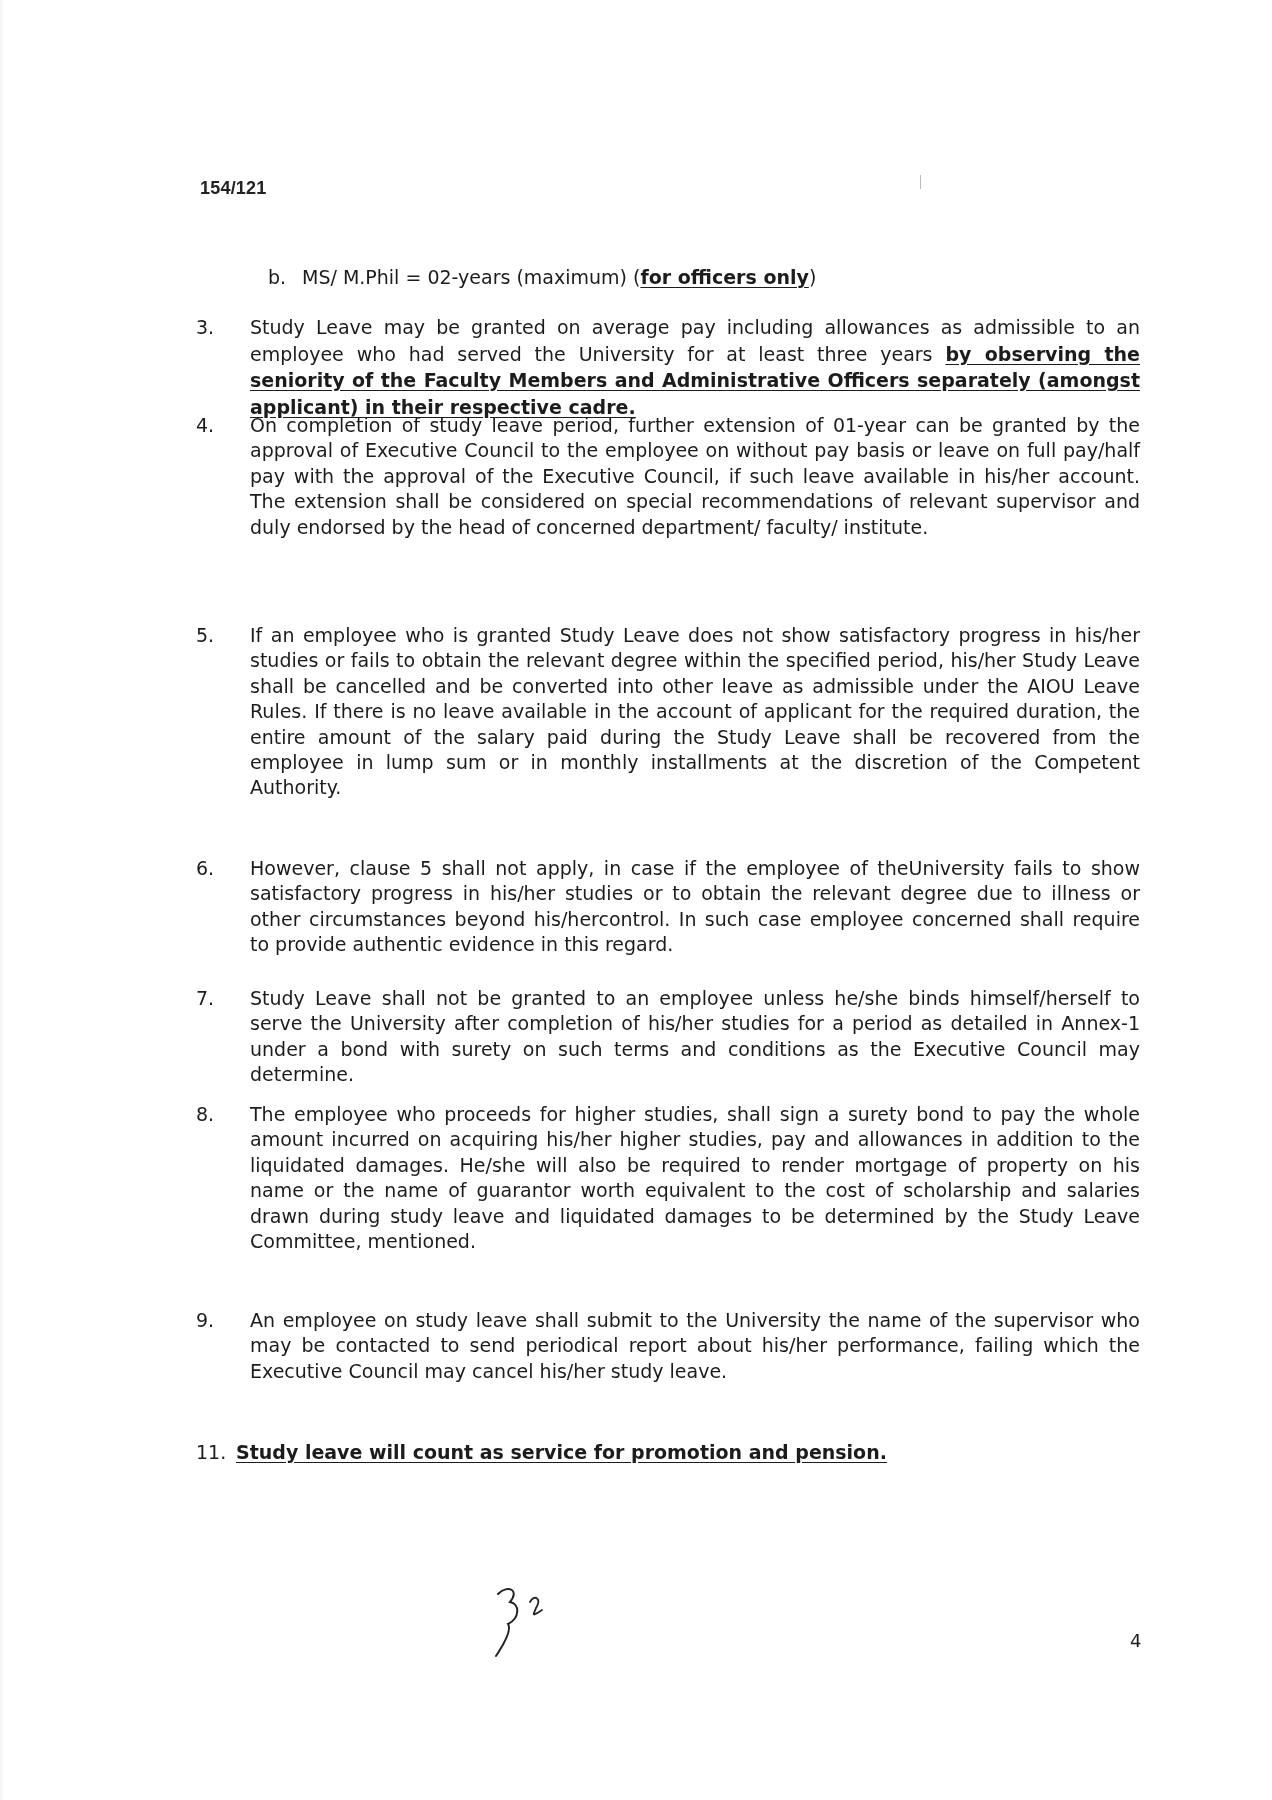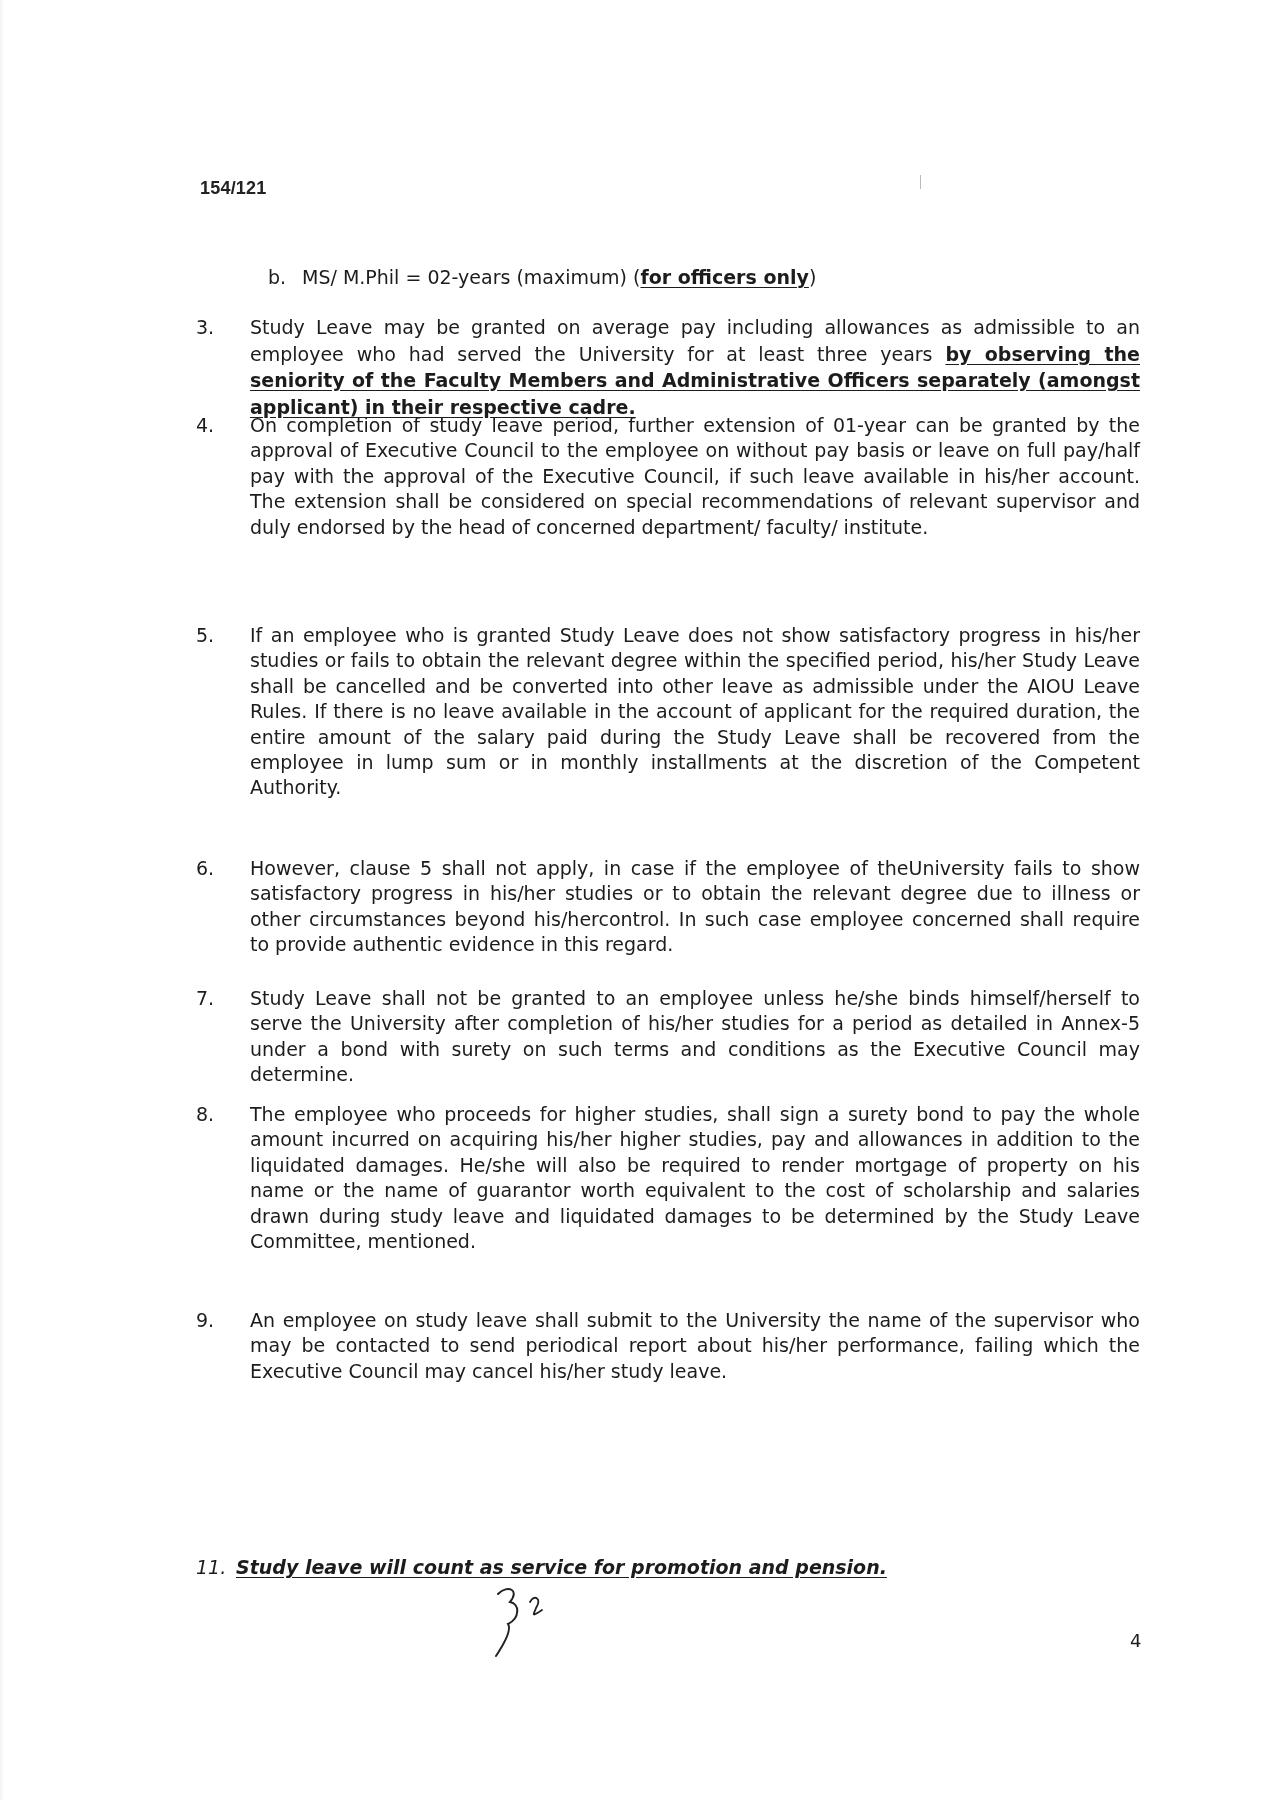--- a/index.html
+++ b/index.html
@@ -48,35 +48,35 @@
     <div class="txt">If an employee who is granted Study Leave does not show satisfactory progress in his/her studies or fails to obtain the relevant degree within the specified period, his/her Study Leave shall be cancelled and be converted into other leave as admissible under the AIOU Leave Rules. If there is no leave available in the account of applicant for the required duration, the entire amount of the salary paid during the Study Leave shall be recovered from the employee in lump sum or in monthly installments at the discretion of the Competent Authority.</div>
   </div>
 
   <div class="item" style="top:856px;">
     <span class="num">6.</span>
     <div class="txt">However, clause 5 shall not apply, in case if the employee of theUniversity fails to show satisfactory progress in his/her studies or to obtain the relevant degree due to illness or other circumstances beyond his/hercontrol. In such case employee concerned shall require to provide authentic evidence in this regard.</div>
   </div>
 
   <div class="item" style="top:986px;">
     <span class="num">7.</span>
-    <div class="txt">Study Leave shall not be granted to an employee unless he/she binds himself/herself to serve the University after completion of his/her studies for a period as detailed in Annex-5 under a bond with surety on such terms and conditions as the Executive Council may determine.</div>
+    <div class="txt">Study Leave shall not be granted to an employee unless he/she binds himself/herself to serve the University after completion of his/her studies for a period as detailed in Annex-1 under a bond with surety on such terms and conditions as the Executive Council may determine.</div>
   </div>
 
   <div class="item" style="top:1102px;">
     <span class="num">8.</span>
     <div class="txt">The employee who proceeds for higher studies, shall sign a surety bond to pay the whole amount incurred on acquiring his/her higher studies, pay and allowances in addition to the liquidated damages. He/she will also be required to render mortgage of property on his name or the name of guarantor worth equivalent to the cost of scholarship and salaries drawn during study leave and liquidated damages to be determined by the Study Leave Committee, mentioned.</div>
   </div>
 
   <div class="item" style="top:1308px;">
     <span class="num">9.</span>
     <div class="txt">An employee on study leave shall submit to the University the name of the supervisor who may be contacted to send periodical report about his/her performance, failing which the Executive Council may cancel his/her study leave.</div>
   </div>
 
 
-  <div class="item wide" style="top:1555px;font-style:italic;">
+  <div class="item wide" style="top:1440px;">
     <span class="num">11.</span>
     <div class="txt"><span class="bu">Study leave will count as service for promotion and pension.</span></div>
   </div>
 
   <svg class="sig" viewBox="0 0 70 80">
     <path d="M8 14 C 18 4, 30 10, 20 22 C 30 24, 30 38, 18 44 C 22 50, 14 64, 6 76" fill="none" stroke="#222" stroke-width="2" stroke-linecap="round"></path>
     <path d="M40 22 C 44 14, 52 18, 46 28 C 44 34, 40 38, 52 30" fill="none" stroke="#222" stroke-width="1.8" stroke-linecap="round"></path>
   </svg>
 
   <div class="pgnum">4</div>

